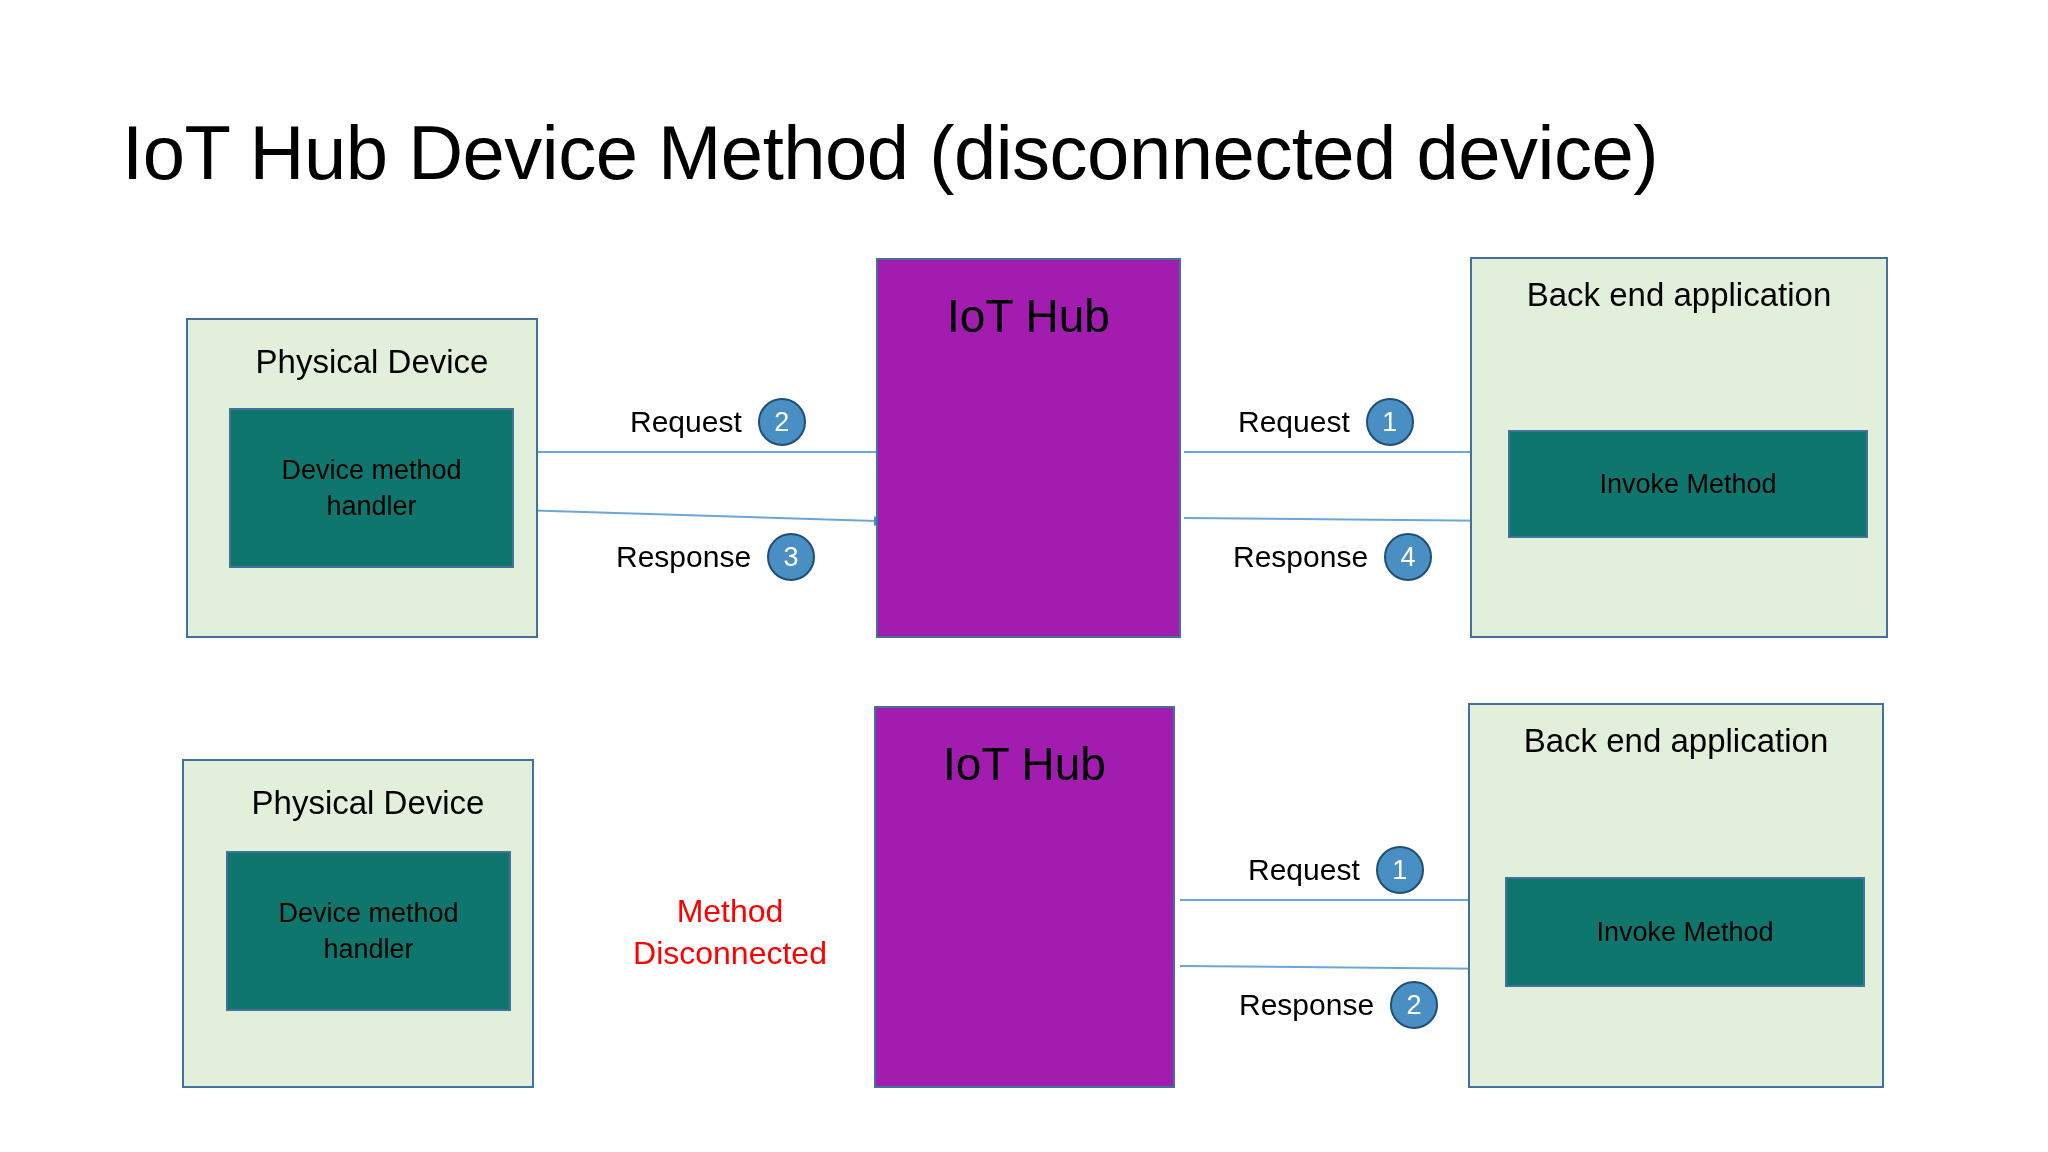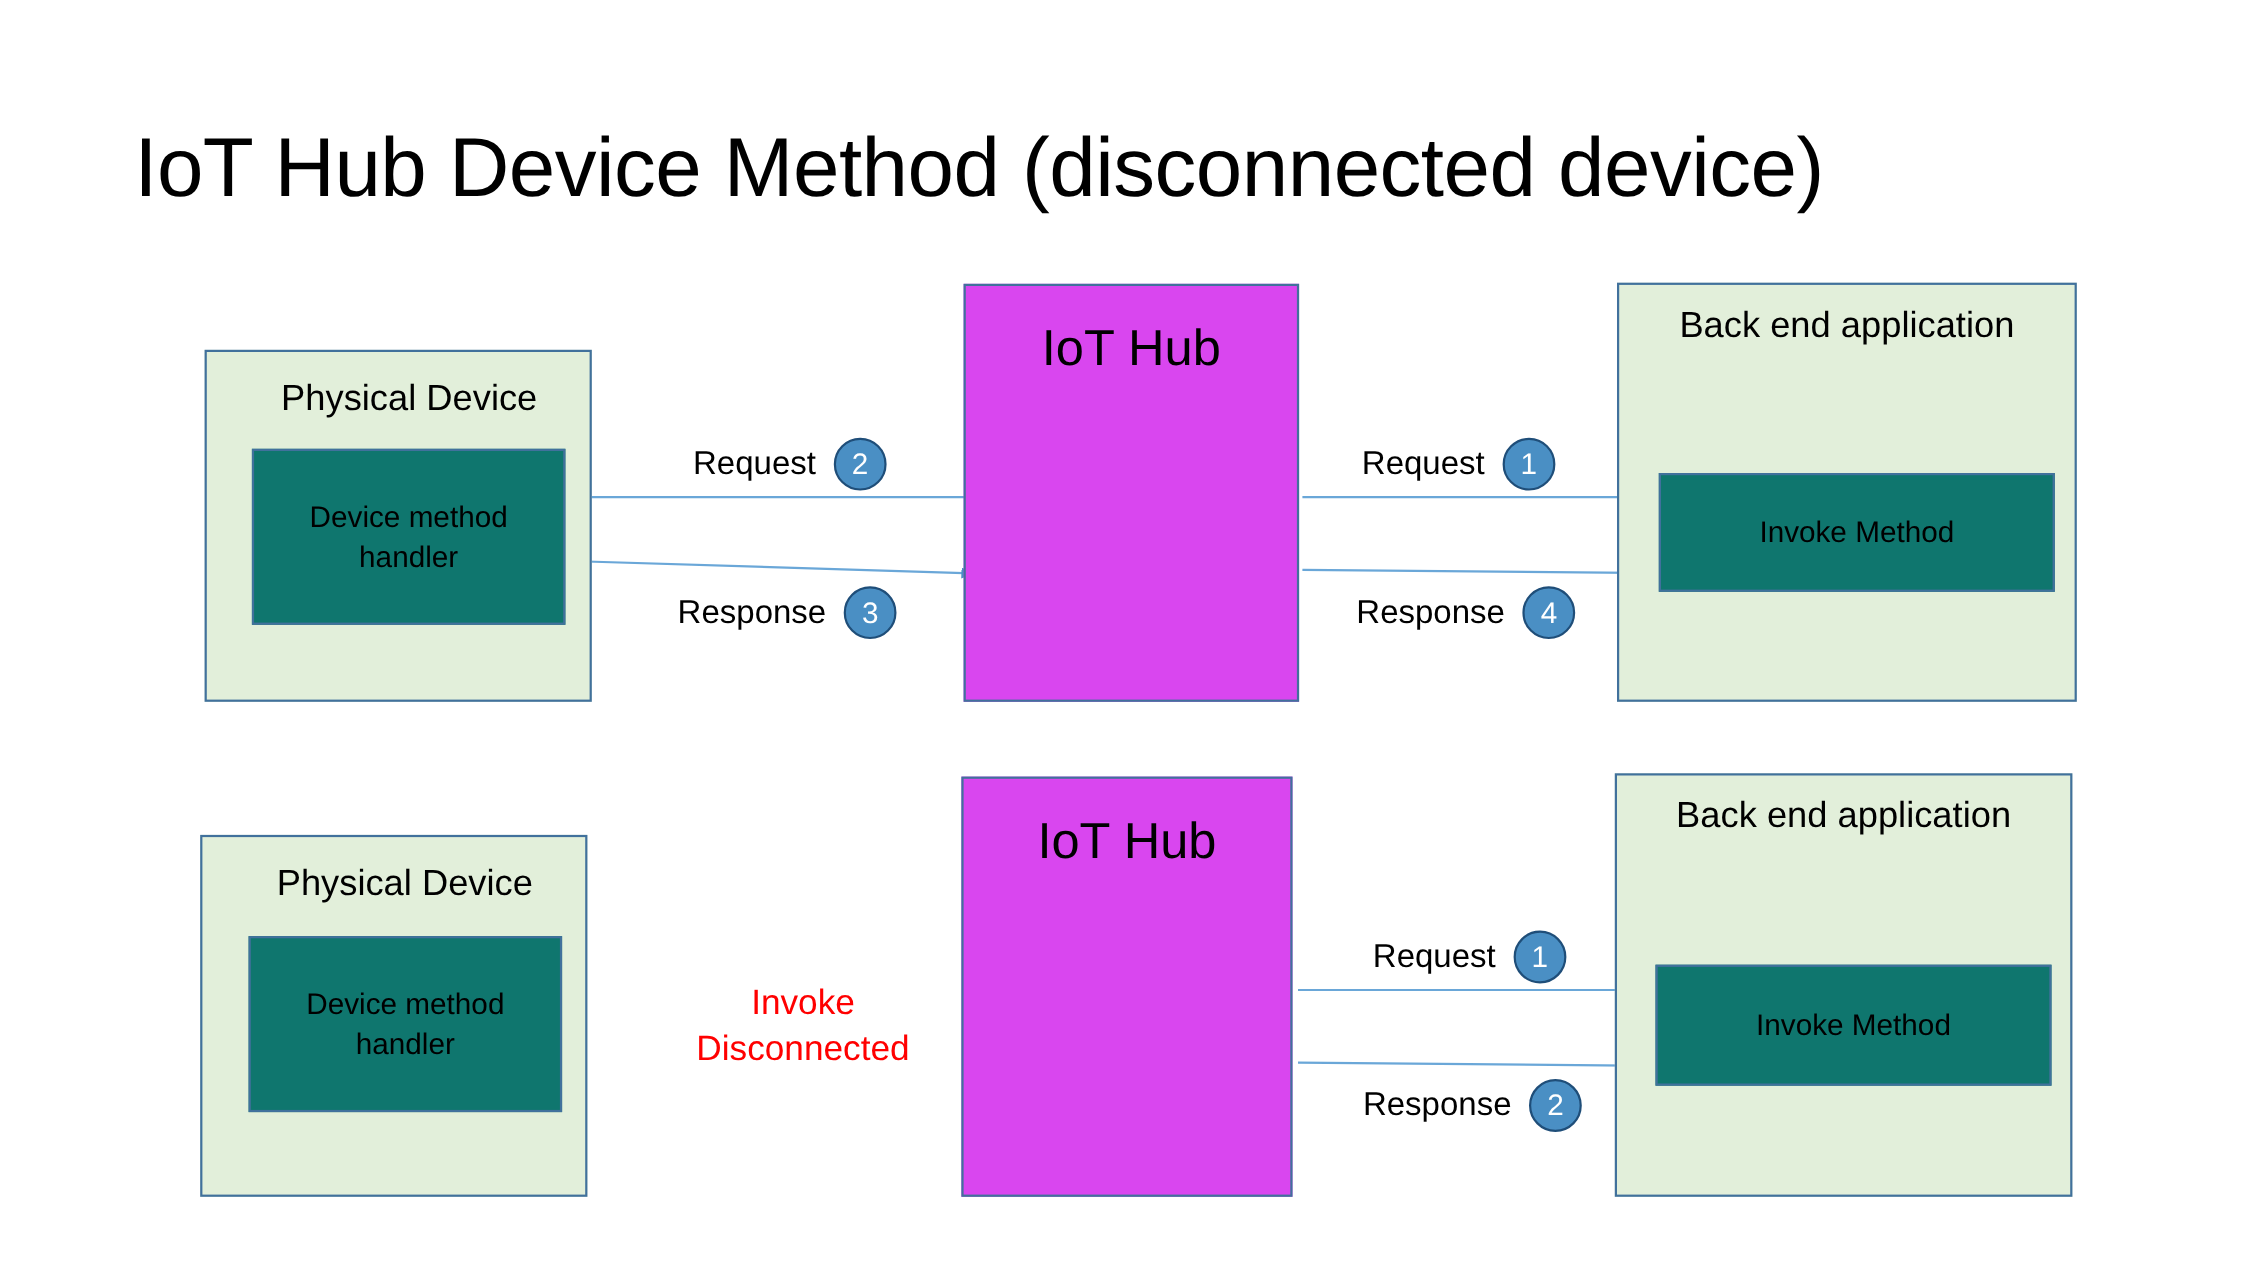--- a/index.html
+++ b/index.html
@@ -37,21 +37,21 @@
     box-sizing: border-box;
     border: 2px solid #41719c;
   }
   .box-lightgreen {
     background: #e2efda;
   }
   .box-green {
     background: #0f766e;
   }
   .box-blue {
-    background: #d946ef;
+    background: #a21caf;
   }
 
   .box-title {
     position: absolute;
     left: 0;
     right: 0;
     text-align: center;
     color: #000000;
     font-weight: 400;
     white-space: nowrap;
@@ -217,21 +217,21 @@
   </div>
 
   <div class="box box-lightgreen" style="left:182px; top:759px; width:352px; height:329px;">
     <div class="box-title pd-title">Physical Device</div>
   </div>
   <div class="box box-green" style="left:226px; top:851px; width:285px; height:160px;">
     <div class="inner-label">Device method
 handler</div>
   </div>
 
-  <div id="disconnected-note">Invoke
+  <div id="disconnected-note">Method
 Disconnected</div>
 
   <div class="box box-blue" style="left:874px; top:706px; width:301px; height:382px;">
     <div class="box-title hub-title">IoT Hub</div>
   </div>
 
   <div class="box box-lightgreen" style="left:1468px; top:703px; width:416px; height:385px;">
     <div class="box-title be-title">Back end application</div>
   </div>
   <div class="box box-green" style="left:1505px; top:877px; width:360px; height:110px;">

